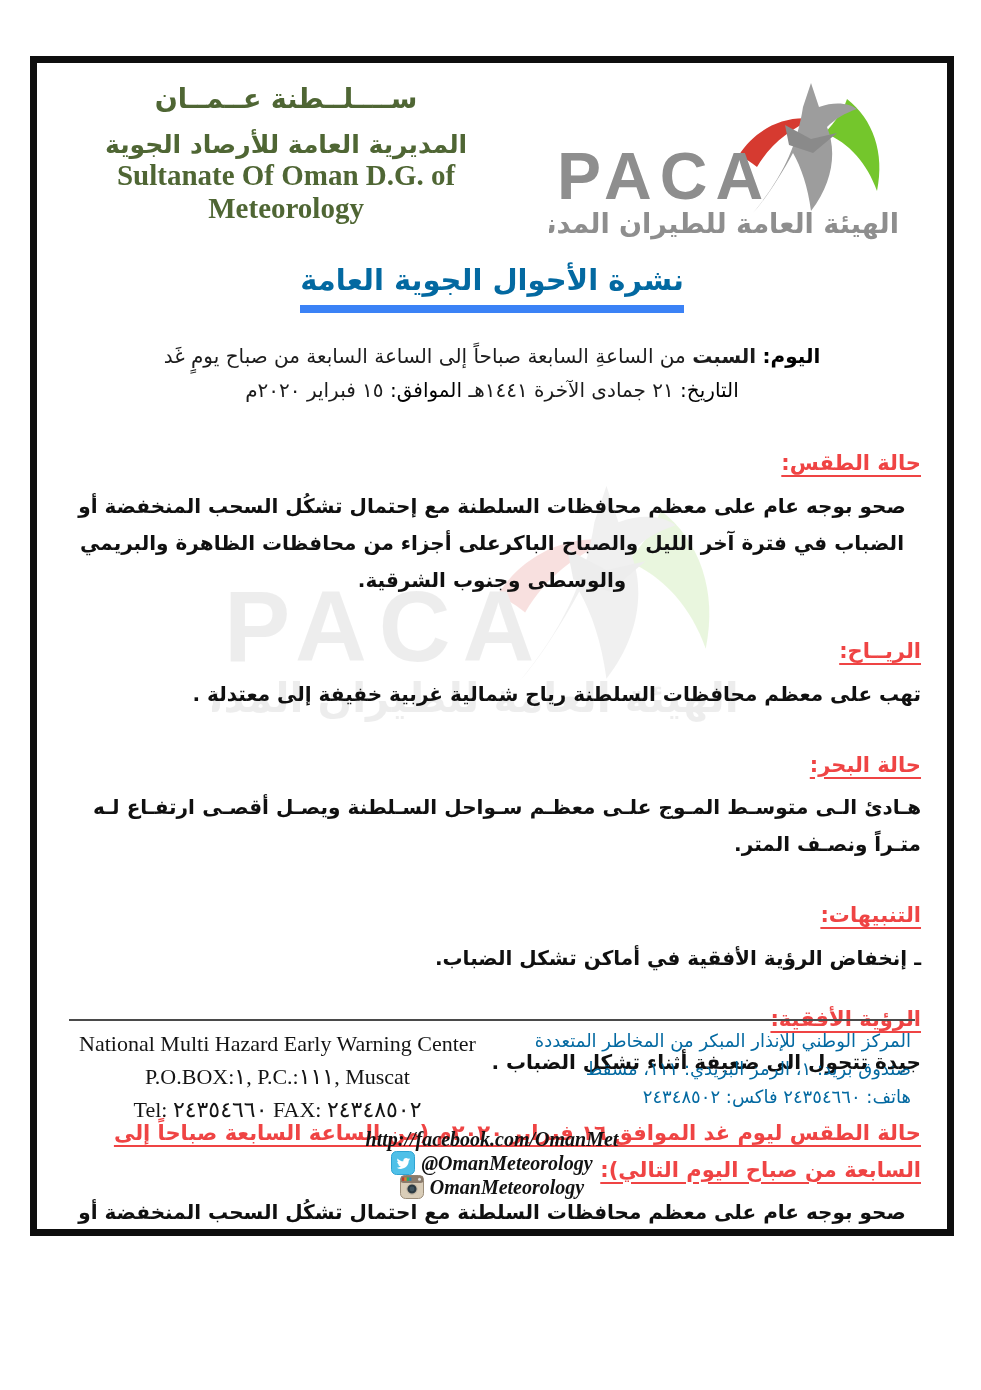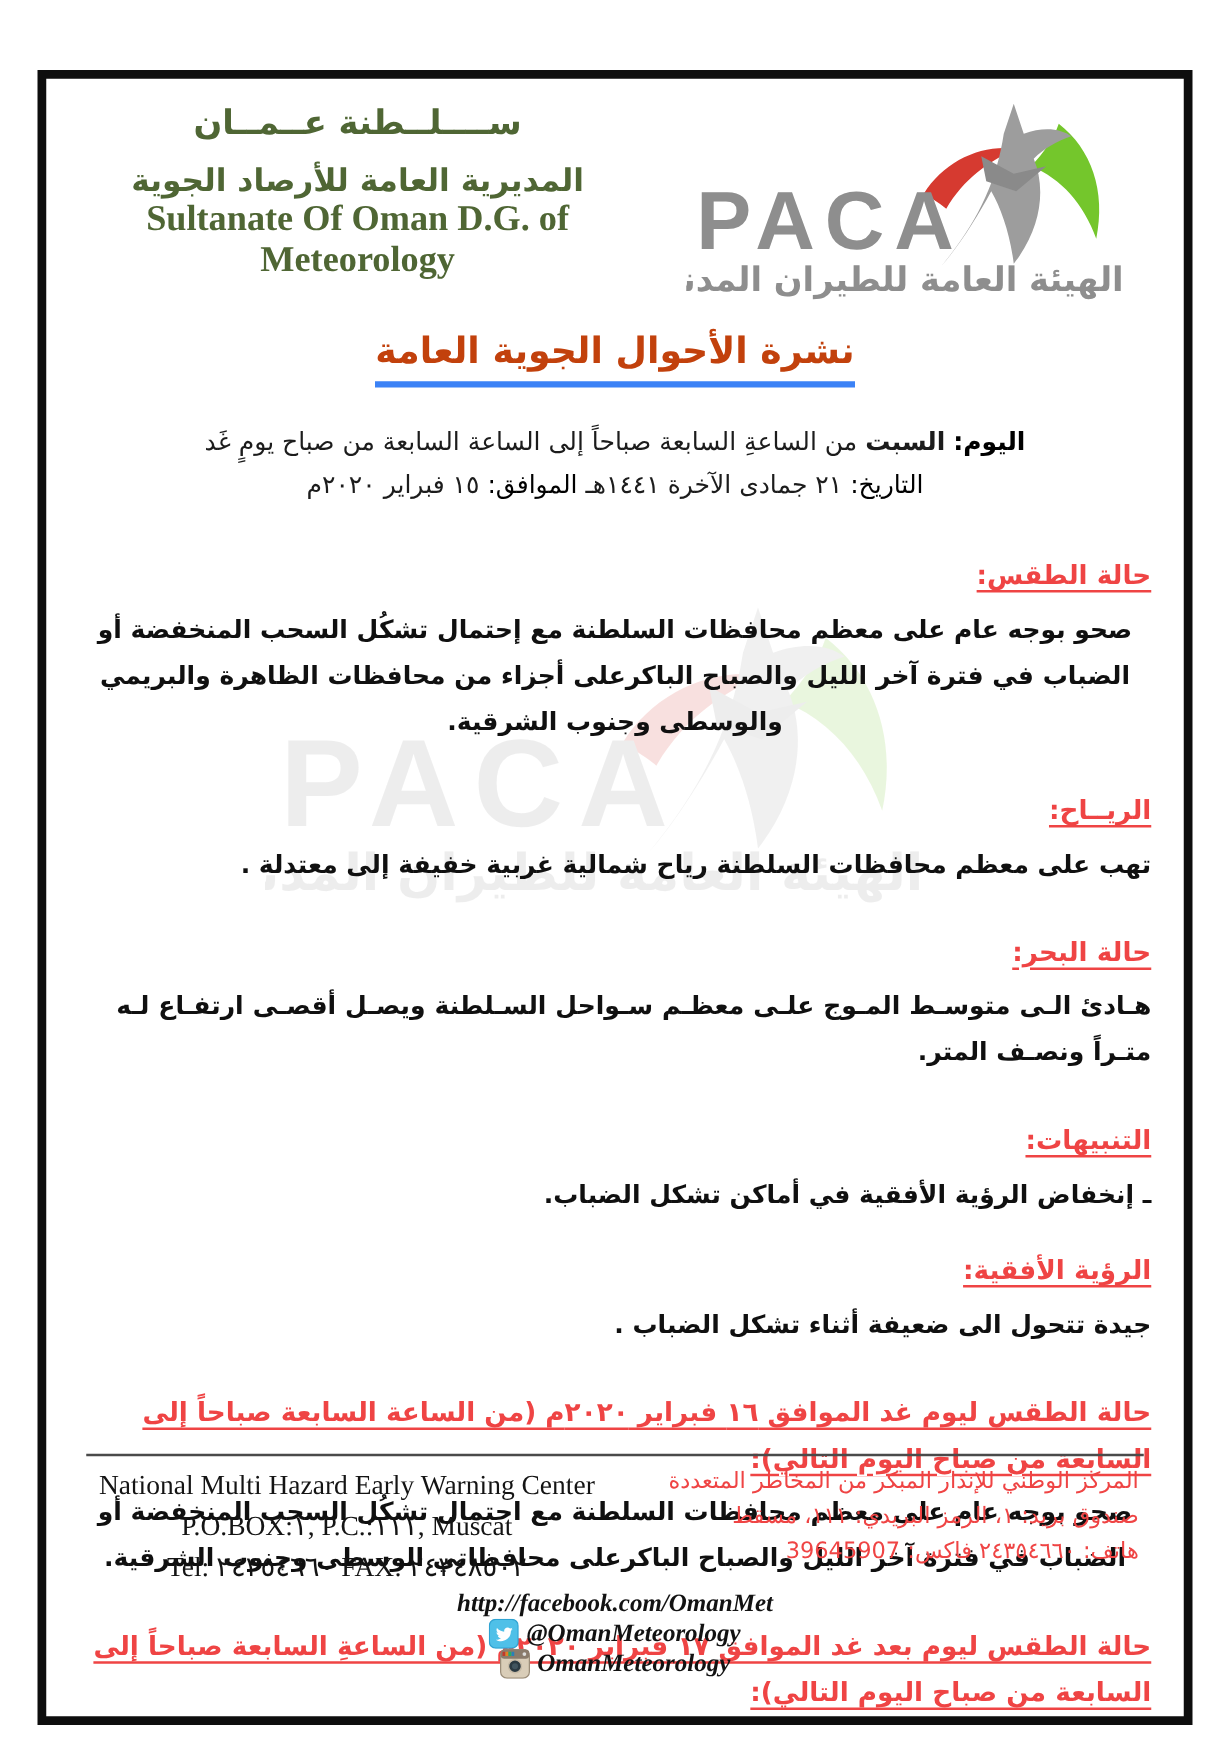--- a/index.html
+++ b/index.html
@@ -4,21 +4,21 @@
 <style>
   * { margin:0; padding:0; box-sizing:border-box; }
   html,body { background:#ffffff; }
   body {
     width:981px; height:1390px; position:relative;
     font-family:"DejaVu Sans", sans-serif;
     color:#111;
     overflow:hidden;
   }
   .frame {
-    position:absolute; left:30px; top:56px; width:924px; height:1324px;
+    position:absolute; left:30px; top:56px; width:924px; height:1180px;
     border:7px solid #0e0e0e;
     background:#fff;
     padding:14px 26px 10px 26px;
     overflow:hidden;
   }
   .content { position:relative; z-index:2; }
   
   .masthead { display:flex; flex-direction:row; align-items:flex-start; }
   .mast-left { width:52%; text-align:center; padding-top:6px; }
   .green { color:#4f6634; }
@@ -26,22 +26,22 @@
   .ar-line2 { font-size:25px; font-weight:bold; margin-top:16px; }
   .en-org {
     font-family:"Liberation Serif", serif;
     font-size:29px; font-weight:bold; line-height:1.15; 
   }
   .mast-right { width:48%; display:flex; justify-content:flex-end; padding-top:4px; }
   .logo-box { width:372px; }
   
   .doc-title-wrap { text-align:center; margin-top:14px; }
   .doc-title {
-    display:inline-block; color:#c2410c; font-weight:bold; font-size:29px;
-    border-bottom:5px solid #3b82f6; padding-bottom:8px;
+    display:inline-block; color:#0369a1; font-weight:bold; font-size:29px;
+    border-bottom:8px solid #3b82f6; padding-bottom:8px;
   }
   
   .date-block { direction:rtl; text-align:center; margin-top:26px; font-size:20px; line-height:1.7; color:#1c1c1c; }
   .blue-label { color:#000000; }
   .bold { font-weight:bold; }
   
   .sections { direction:rtl; margin-top:38px; }
   .section { margin-bottom:24px; }
   .sec-heading {
     display:inline; color:#ef4444; font-weight:bold; font-size:21px;
@@ -61,21 +61,21 @@
   
   .footer { position:absolute; left:26px; right:26px; bottom:30px; z-index:2; }
   .footer-rule { border-top:2px solid #4a4a4a; margin:0 6px 6px 6px; }
   .footer-cols { display:flex; }
   .f-en {
     width:50%; text-align:center;
     font-family:"Liberation Serif", serif; font-size:22px; line-height:1.5; color:#141414;
   }
   .f-ar {
     width:50%; direction:rtl; text-align:right; padding-right:10px;
-    font-size:18px; line-height:1.55; color:#ef4444;
+    font-size:18px; line-height:1.55; color:#0369a1;
   }
   .social-row {
     display:flex; align-items:center; margin-top:2px; padding:0 70px 0 70px;
     justify-content:space-between;
     font-family:"Liberation Serif", serif; font-style:italic; font-weight:bold; font-size:20px;flex-direction:column;
   }
   .social-item { display:flex; align-items:center; gap:6px; color:#121212; text-decoration:none; }
   .icon-16 { width:24px; height:24px; display:inline-block; }
   .hidden-defs { position:absolute; width:0; height:0; overflow:hidden; }
 </style>
@@ -188,21 +188,21 @@
     <div class="footer-rule"></div>
     <div class="footer-cols">
       <div class="f-en" dir="ltr">
         <div>National Multi Hazard Early Warning Center</div>
         <div>P.O.BOX:١, P.C.:١١١, Muscat</div>
         <div>Tel: ٢٤٣٥٤٦٦٠ FAX: ٢٤٣٤٨٥٠٢</div>
       </div>
       <div class="f-ar">
         <div>المركز الوطني للإنذار المبكر من المخاطر المتعددة</div>
         <div>صندوق بريد: ١، الرمز البريدي: ١١١، مسقط</div>
-        <div>هاتف: ٢٤٣٥٤٦٦٠ فاكس: 39645907</div>
+        <div>هاتف: ٢٤٣٥٤٦٦٠ فاكس: ٢٤٣٤٨٥٠٢</div>
       </div>
     </div>
     <div class="social-row">
       <a class="social-item" href="#">
         <span>http://facebook.com/OmanMet</span>
       </a>
       <a class="social-item" href="#">
         <span class="icon-16">
           <svg viewBox="0 0 24 24" width="24" height="24">
             <rect x="0.5" y="0.5" width="23" height="23" rx="5" fill="#4fc0e8" stroke="#2fa3d2"></rect>

